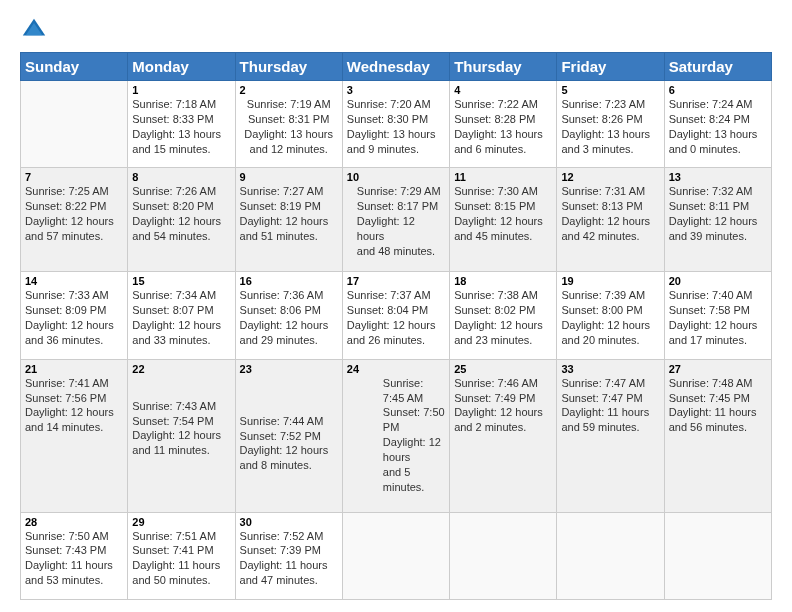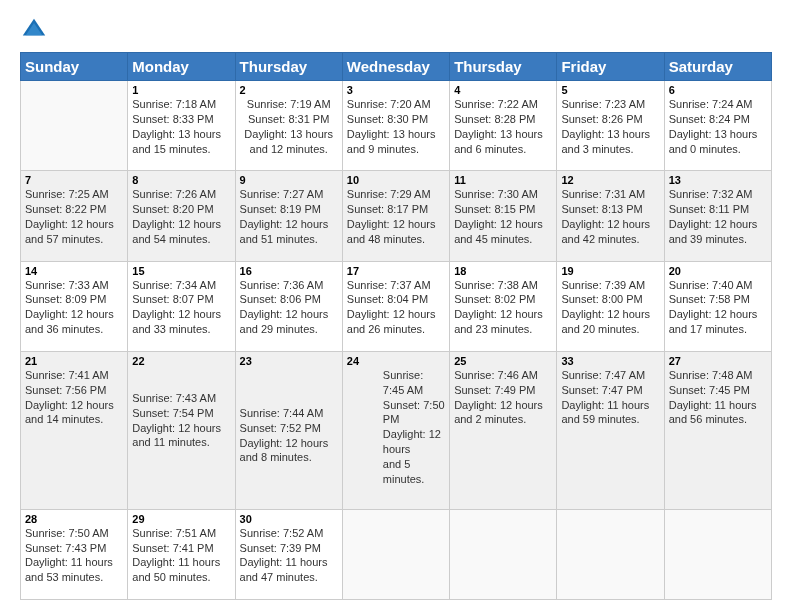--- a/index.html
+++ b/index.html
@@ -199,21 +199,21 @@
           </td>
           <td>
             <span class="day-num">9</span>
             <div class="day-info" style="white-space: pre-line;">Sunrise: 7:27 AM
 Sunset: 8:19 PM
 Daylight: 12 hours
 and 51 minutes.</div>
           </td>
           <td>
             <span class="day-num">10</span>
-            <div class="day-info" style="white-space: pre-line;">Sunrise: 7:29 AM
+            <div class="day-info" style="white-space: pre-line; margin-left: 10px;">Sunrise: 7:29 AM
 Sunset: 8:17 PM
 Daylight: 12 hours
 and 48 minutes.</div>
           </td>
           <td>
             <span class="day-num">11</span>
             <div class="day-info" style="white-space: pre-line;">Sunrise: 7:30 AM
 Sunset: 8:15 PM
 Daylight: 12 hours
 and 45 minutes.</div>

